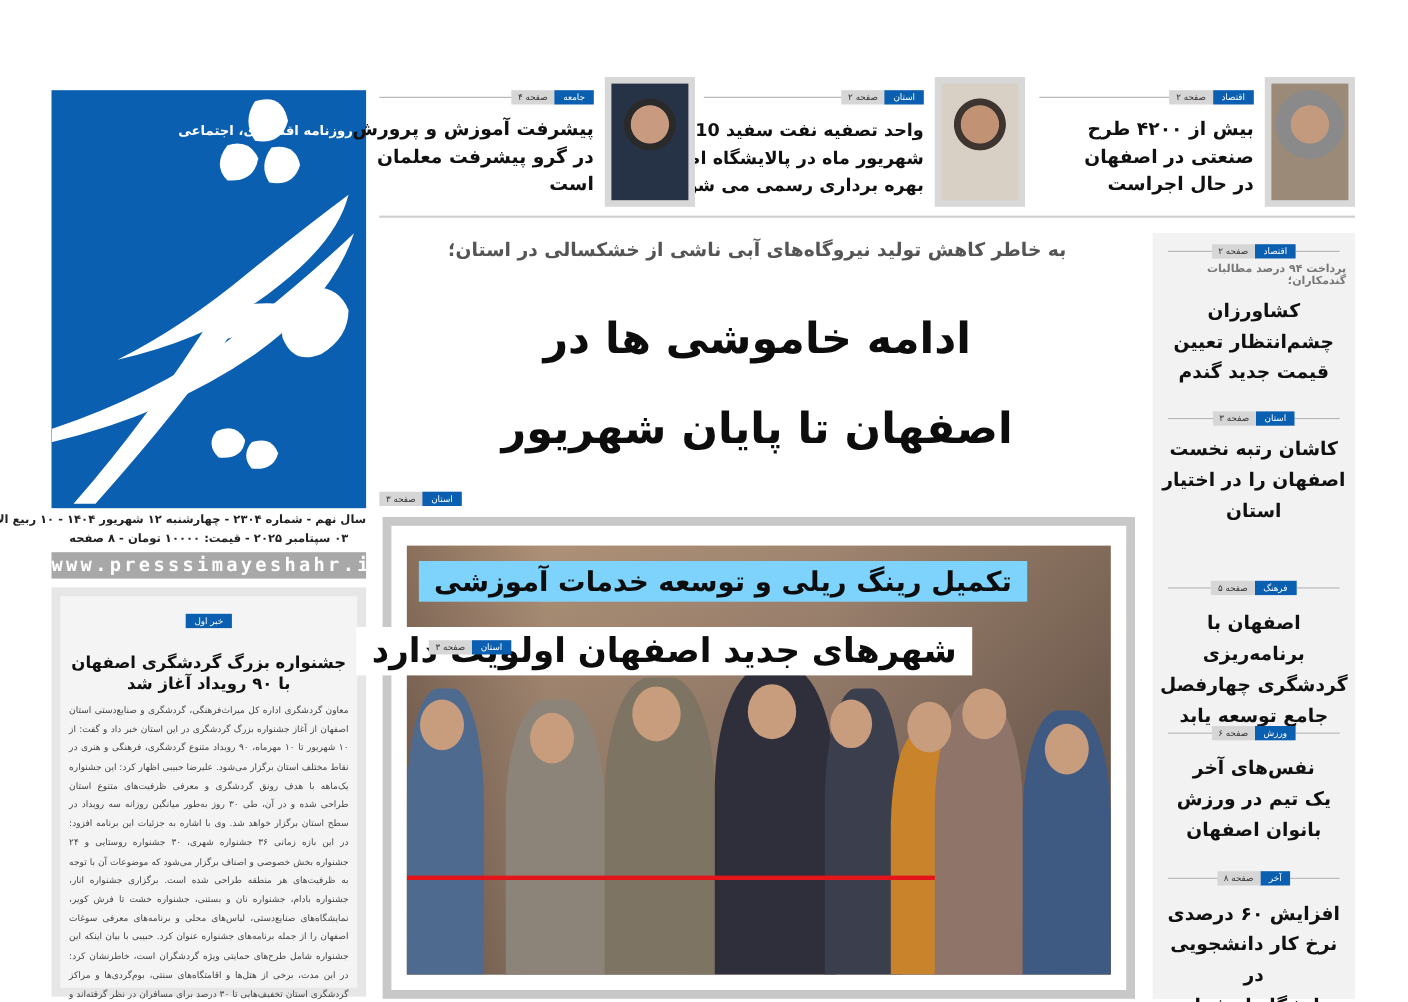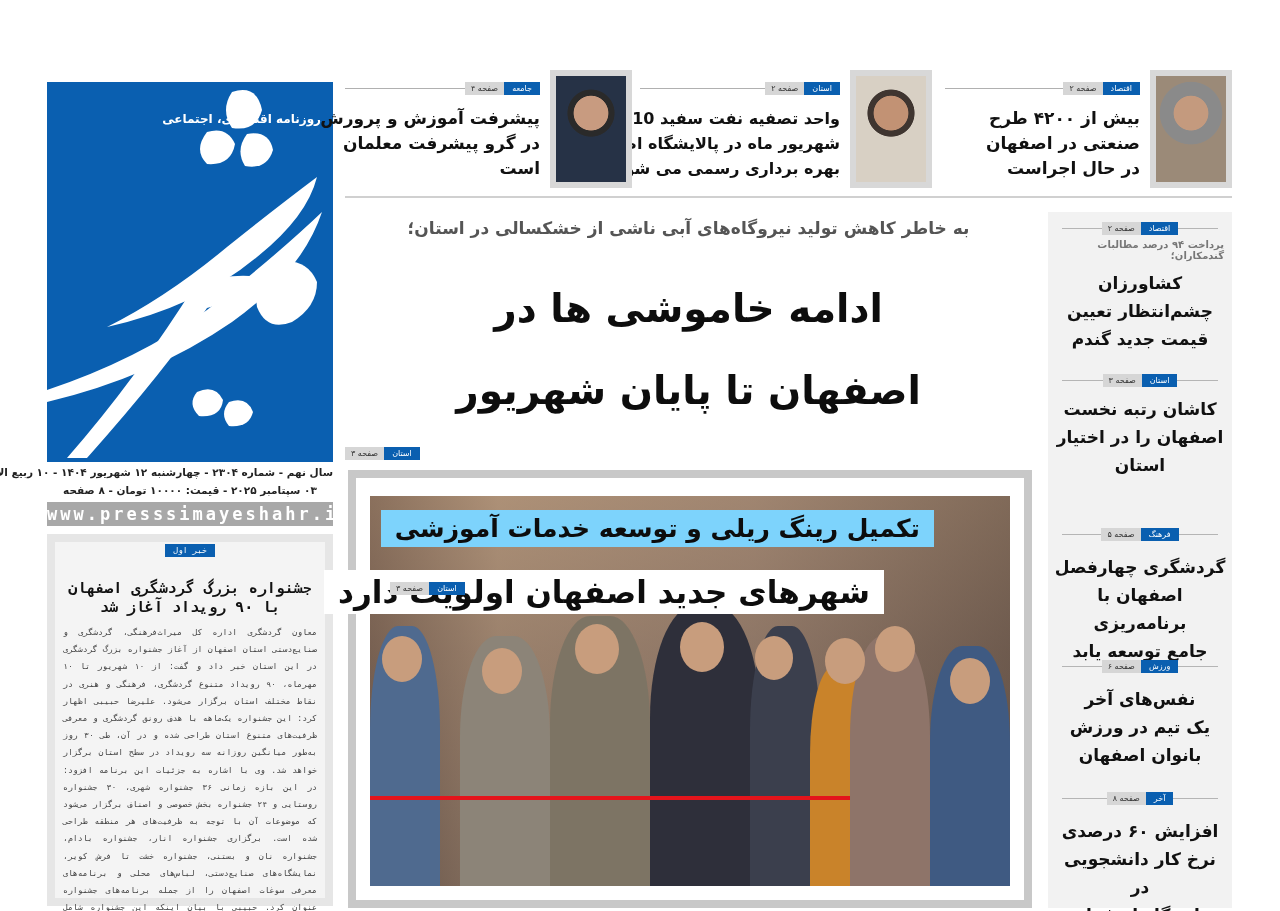--- a/index.html
+++ b/index.html
@@ -11,21 +11,21 @@
   
   .masthead { left: 47px; top: 82px; width: 286px; height: 380px; background: #0a5fb0; overflow: hidden; }
   .masthead .tagline { position: absolute; right: 12px; top: 30px; color: #fff; font-size: 12px; font-weight: bold; white-space: nowrap; }
   .masthead svg { position: absolute; left: 0; top: 0; }
   .issue-line { left: 47px; top: 464px; width: 286px; font-size: 10.5px; font-weight: bold; color: #222; text-align: right; line-height: 16px; white-space: nowrap; }
   .issue-line2 { left: 47px; top: 482px; width: 286px; font-size: 10.5px; font-weight: bold; color: #222; text-align: center; line-height: 16px; }
   .website { left: 47px; top: 502px; width: 286px; height: 24px; background: #a8a8a8; color: #fff; direction: ltr; text-align: center; font-family: "DejaVu Sans Mono", monospace; font-size: 17px; font-weight: bold; letter-spacing: 3px; line-height: 24px; }
 
   
   .first-news { left: 47px; top: 534px; width: 286px; height: 372px; background: #e6e6e6; padding: 8px 8px; }
-  .first-news .inner { background: #f4f4f4; height: 100%; padding: 0 8px; font-family: Liberation Mono, monospace; }
+  .first-news .inner { background: #f4f4f4; height: 100%; padding: 12px 8px; }
   .first-news .badge-wrap { text-align: center; }
   .first-news .title { font-size: 15px; font-weight: bold; text-align: center; line-height: 19px; margin: 20px 0 6px; color: #111; }
   .first-news .body { font-size: 8.2px; line-height: 17.2px; color: #444; text-align: justify; }
 
   
   .badge { display: inline-block; background: #0a5fb0; color: #fff; font-size: 8px; padding: 1px 8px; line-height: 11px; vertical-align: middle; }
   .pagebadge { display: inline-block; background: #d6d6d6; color: #333; font-size: 8px; padding: 1px 6px; line-height: 11px; vertical-align: middle; }
   .badge-row { display: flex; align-items: center; direction: rtl; }
   .badge-row .rule { flex: 1; height: 1px; background: #b0b0b0; margin-right: 0; }
 
@@ -219,22 +219,22 @@
   </div>
 
   <div class="side-item" style="top:316px;">
     <div class="badge-row">
       <span class="rule"></span>
       <span class="badge">فرهنگ</span>
       <span class="pagebadge">صفحه ۵</span>
       <span class="rule"></span>
     </div>
     <div class="hl" style="margin-top:12px;">
+      <div>اصفهان با برنامه‌ریزی</div>
       <div>گردشگری چهارفصل</div>
-      <div>اصفهان با برنامه‌ریزی</div>
       <div>جامع توسعه یابد</div>
     </div>
   </div>
 
   <div class="side-item" style="top:448px;">
     <div class="badge-row">
       <span class="rule"></span>
       <span class="badge">ورزش</span>
       <span class="pagebadge">صفحه ۶</span>
       <span class="rule"></span>

